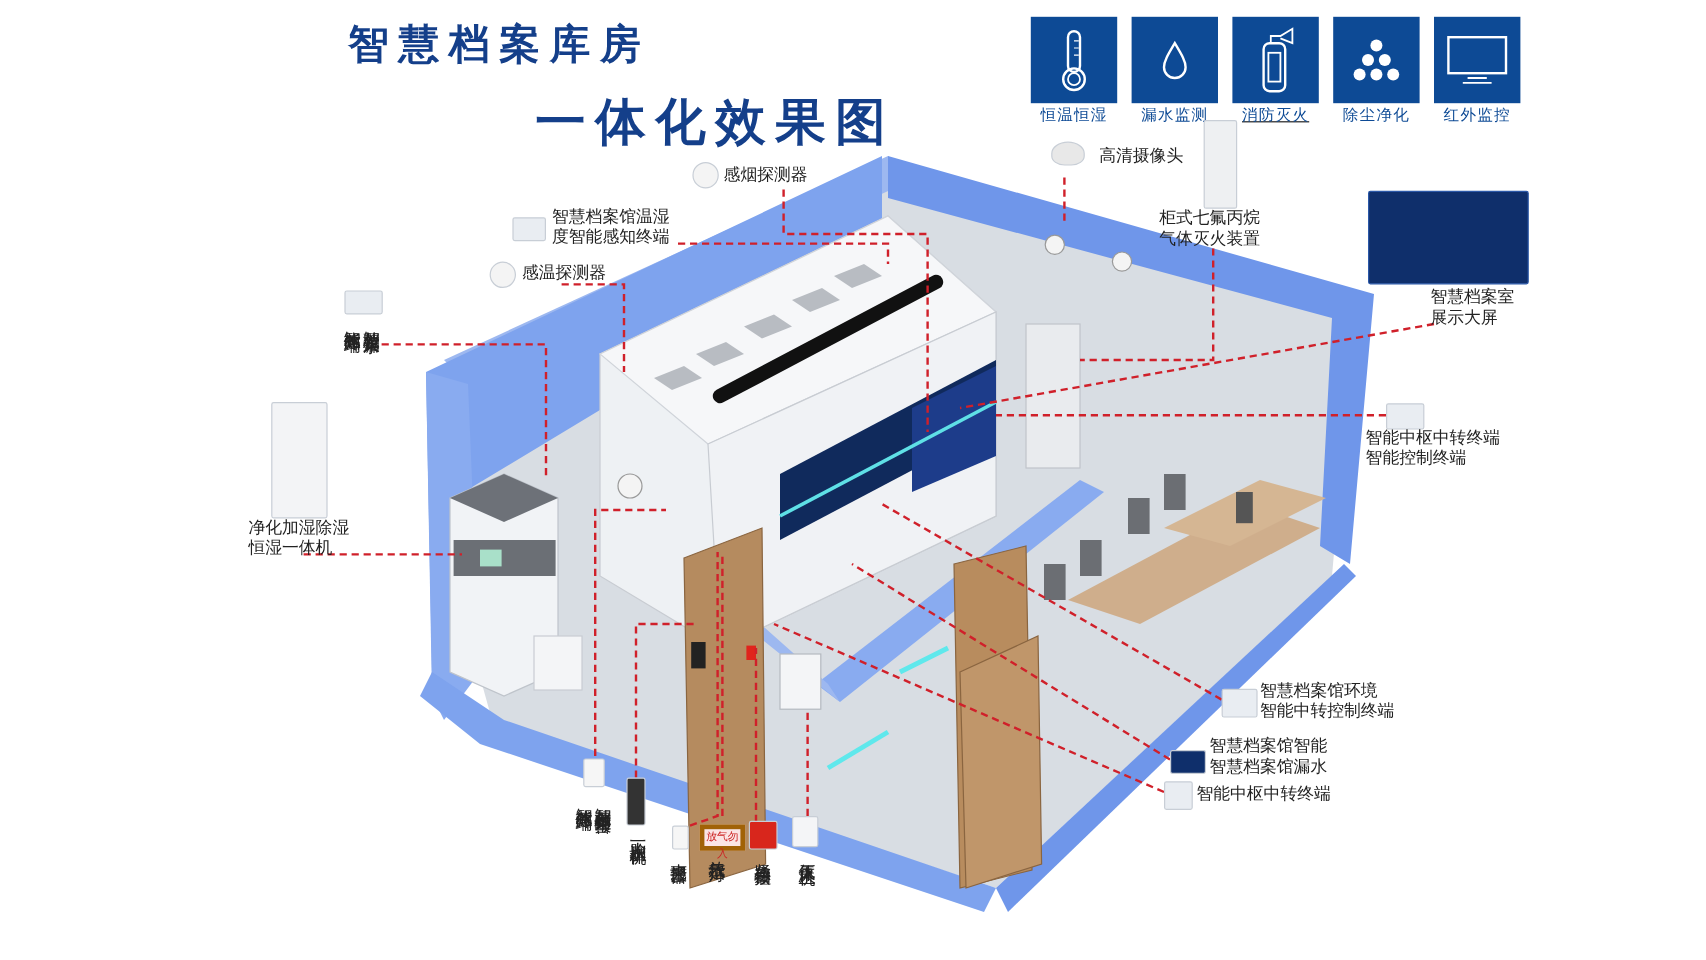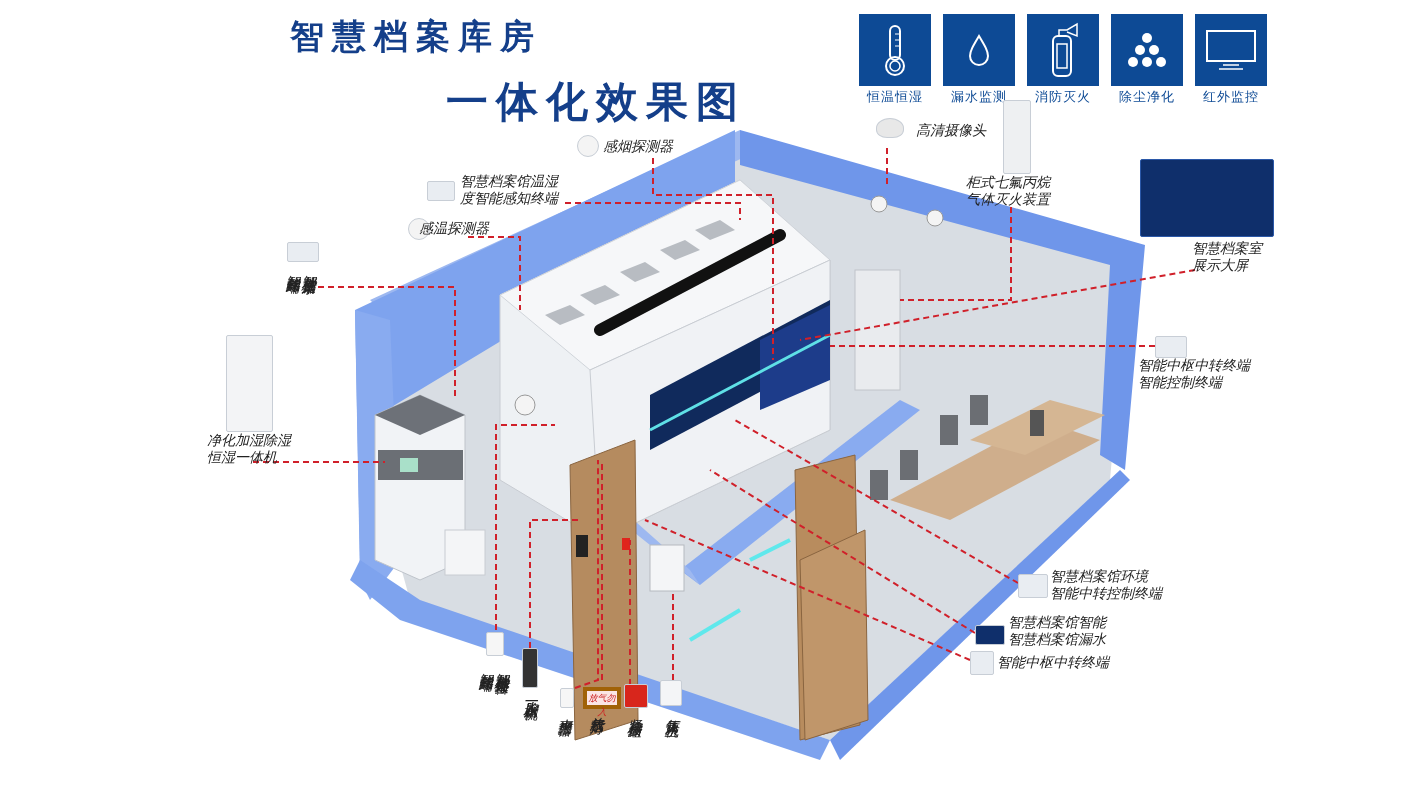--- a/index.html
+++ b/index.html
@@ -1,18 +1,18 @@
 <!DOCTYPE html>
 <html><head>
 <meta charset="utf-8">
 <style>
   html, body { margin:0; padding:0; }
   body { width:1422px; height:800px; background:#ffffff; position:relative; overflow:hidden;
          font-family:"DejaVu Sans", sans-serif; color:#222; }
-  .abs { position:absolute;font-style:italic; }
+  .abs { position:absolute; }
   .title1, .title2 { position:absolute; color:#143f8a; font-weight:bold; font-family:"DejaVu Sans", sans-serif; letter-spacing:8px; }
   .title1 { left:290px; top:14px; font-size:34px; }
   .title2 { left:446px; top:74px; font-size:42px; }
   .feat { position:absolute; top:14px; width:72px; }
   .feat .box { width:72px; height:72px; background:#0d4a95; display:flex; align-items:center; justify-content:center; }
   .feat .lbl { font-size:13px; color:#0d4a95; text-align:center; margin-top:2px; letter-spacing:1px; }
   .lbl { font-size:14px; color:#222; line-height:17px; }
   .vlbl { writing-mode:vertical-rl; font-size:14px; line-height:16px; color:#222; letter-spacing:1px; }
   .dev { position:absolute; background:#e9edf2; border:1px solid #c8ced6; border-radius:2px; }
   svg.scene { position:absolute; left:0; top:0; }
@@ -37,21 +37,21 @@
   <div class="lbl">恒温恒湿</div>
 </div>
 <div class="feat" style="left:943px;">
   <div class="box">
       <svg width="40" height="40" viewBox="0 0 40 40">
     <path d="M20 6 C14 16 11 21 11 26 A9 9 0 0 0 29 26 C29 21 26 16 20 6Z" fill="none" stroke="#fff" stroke-width="2"></path>
       </svg>
     </div>
   <div class="lbl">漏水监测</div>
 </div>
-<div class="feat" style="left:1027px;">
+<div class="feat" style="left:1027px;text-decoration:underline;">
   <div class="box">
       <svg width="40" height="60" viewBox="0 0 40 60">
     <rect x="10" y="16" width="18" height="40" rx="5" fill="none" stroke="#fff" stroke-width="2"></rect>
     <rect x="14" y="24" width="10" height="24" fill="none" stroke="#fff" stroke-width="1.5"></rect>
     <path d="M16 16 V10 H24 L34 4 V16 L24 12" fill="none" stroke="#fff" stroke-width="1.5"></path>
       </svg>
     </div>
   <div class="lbl">消防灭火</div>
 </div>
 <div class="feat" style="left:1111px;">
@@ -182,21 +182,21 @@
 <div class="dev" style="left:486px; top:632px; width:16px; height:22px; background:#f6f6f6;"></div>
 <div class="dev" style="left:522px; top:648px; width:14px; height:38px; background:#333;"></div>
 <div class="dev" style="left:560px; top:688px; width:12px; height:18px; background:#f6f6f6;"></div>
 <div class="abs" style="left:583px; top:687px; width:30px; height:14px; border:4px solid #a16207; background:#fbe5e5; color:#c22; font-size:9px; line-height:14px; text-align:center;">放气勿入</div>
 <div class="dev" style="left:624px; top:684px; width:22px; height:22px; background:#d8261c;"></div>
 <div class="dev" style="left:660px; top:680px; width:20px; height:24px; background:#f4f5f7;"></div>
 
 <div class="abs lbl" style="left:603px; top:138px;">感烟探测器</div>
 <div class="abs lbl" style="left:460px; top:173px; white-space:pre;">智慧档案馆温湿
 度智能感知终端</div>
-<div class="abs lbl" style="left:419px; top:220px;text-align:center;">感温探测器</div>
+<div class="abs lbl" style="left:435px; top:220px;text-align:center;">感温探测器</div>
 <div class="abs vlbl" style="left:301px; top:264px;">智慧档案馆漏水</div>
 <div class="abs vlbl" style="left:285px; top:264px;">智能感知终端</div>
 <div class="abs lbl" style="left:207px; top:432px; white-space:pre;">净化加湿除湿
 恒湿一体机</div>
 <div class="abs lbl" style="left:916px; top:122px;">高清摄像头</div>
 <div class="abs lbl" style="left:966px; top:174px; white-space:pre;">柜式七氟丙烷
 气体灭火装置</div>
 <div class="abs lbl" style="left:1192px; top:240px; white-space:pre;">智慧档案室
 展示大屏</div>
 <div class="abs lbl" style="left:1138px; top:357px; white-space:pre;">智能中枢中转终端

